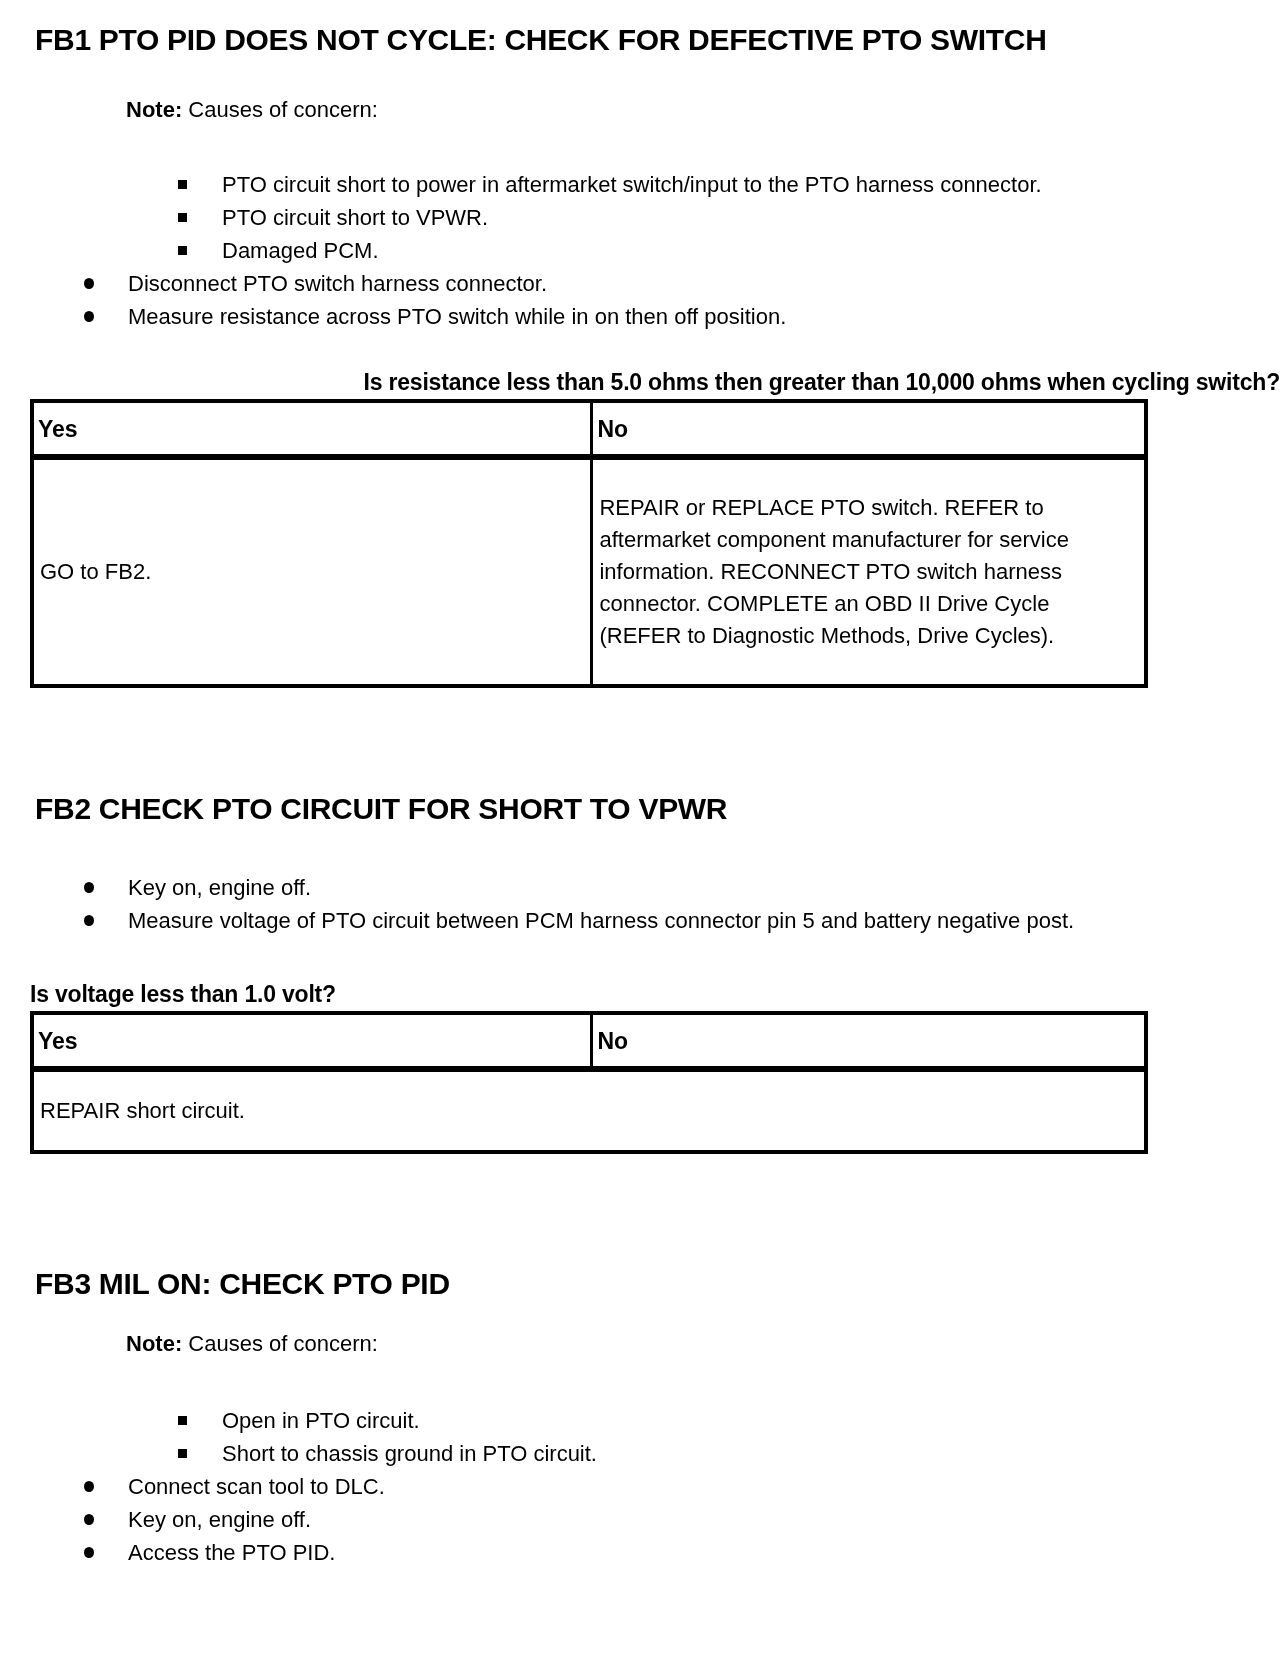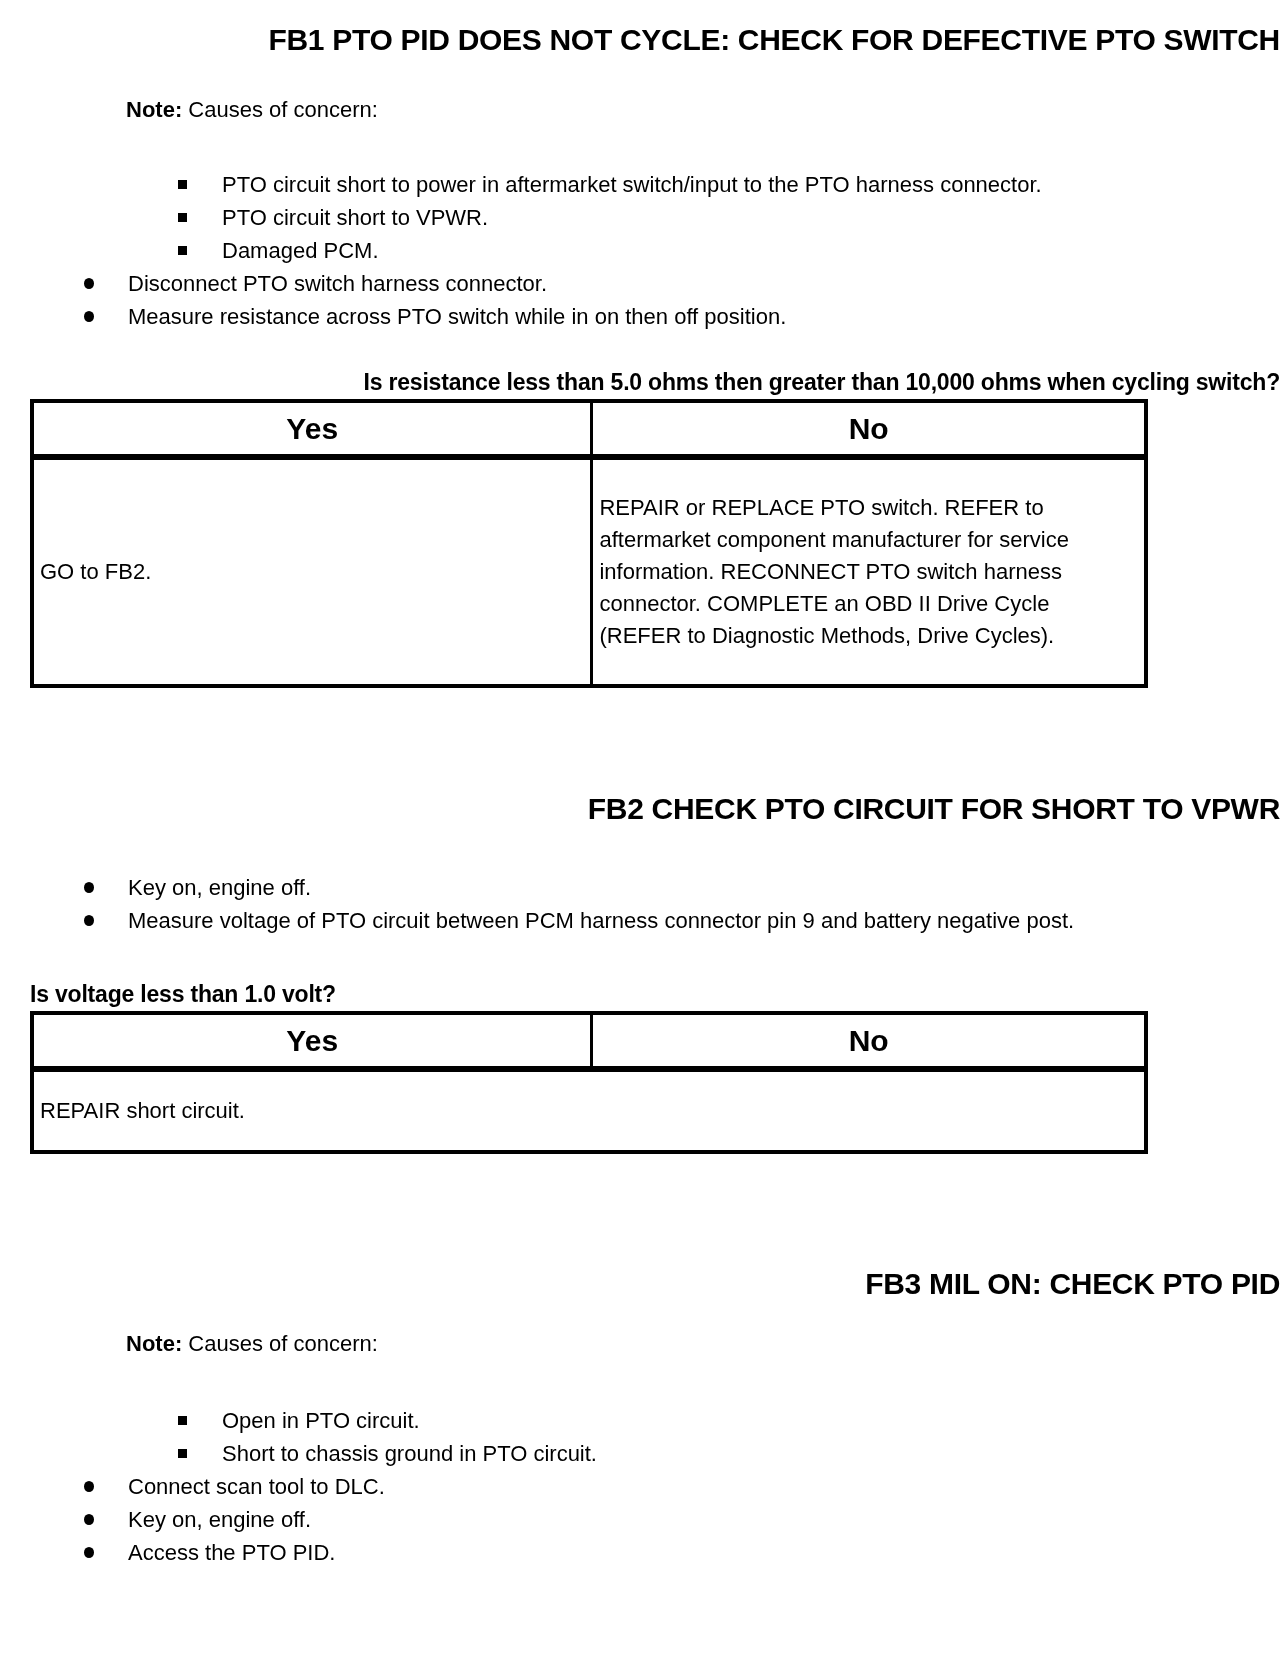--- a/index.html
+++ b/index.html
@@ -12,21 +12,20 @@
     overflow: hidden;
     box-sizing: border-box;
     padding-top: 22px;
   }
   .heading {
     font-size: 30px;
     font-weight: bold;
     margin: 0 0 0 35px;
     line-height: 36px;
     letter-spacing: -0.3px;
-    text-align: right;
   }
   .note {
     margin: 36px 0 0 126px;
     font-size: 22px;
     line-height: 32px;
   }
   .note b { font-weight: bold; }
   ul.cause-list, ul.step-list {
     margin: 0; padding: 0; list-style: none;
   }
@@ -75,22 +74,22 @@
   }
   .dt-row {
     display: grid;
     grid-template-columns: 50.4% 49.6%;
   }
   .dt-header {
     border-bottom: 6px solid #000;
   }
   .dt-header .dt-cell {
     font-weight: bold;
-    font-size: 30px;
-    text-align: center;
+    font-size: 23px;
+    text-align: left;
     padding: 10px 4px 9px 4px;
   }
   .dt-cell {
     box-sizing: border-box;
     font-size: 22px;
     line-height: 32px;
   }
   .dt-cell.first { border-right: 3px solid #000; }
   .dt-body .dt-cell {
     padding: 8px 10px 8px 6px;
@@ -144,21 +143,21 @@
           </div>
       </div>
     </div>
   </section>
 
   <section class="sec-fb2">
     <h1 class="heading">FB2 CHECK PTO CIRCUIT FOR SHORT TO VPWR</h1>
 
     <ul class="step-list">
       <li>Key on, engine off.</li>
-      <li>Measure voltage of PTO circuit between PCM harness connector pin 9 and battery negative post.</li>
+      <li>Measure voltage of PTO circuit between PCM harness connector pin 5 and battery negative post.</li>
     </ul>
 
     <p class="question">Is voltage less than 1.0 volt?</p>
 
     <div class="decision-table">
       <div class="dt-row dt-header">
         <div class="dt-cell first">Yes</div>
         <div class="dt-cell">No</div>
       </div>
       <div class="dt-row dt-body short">

